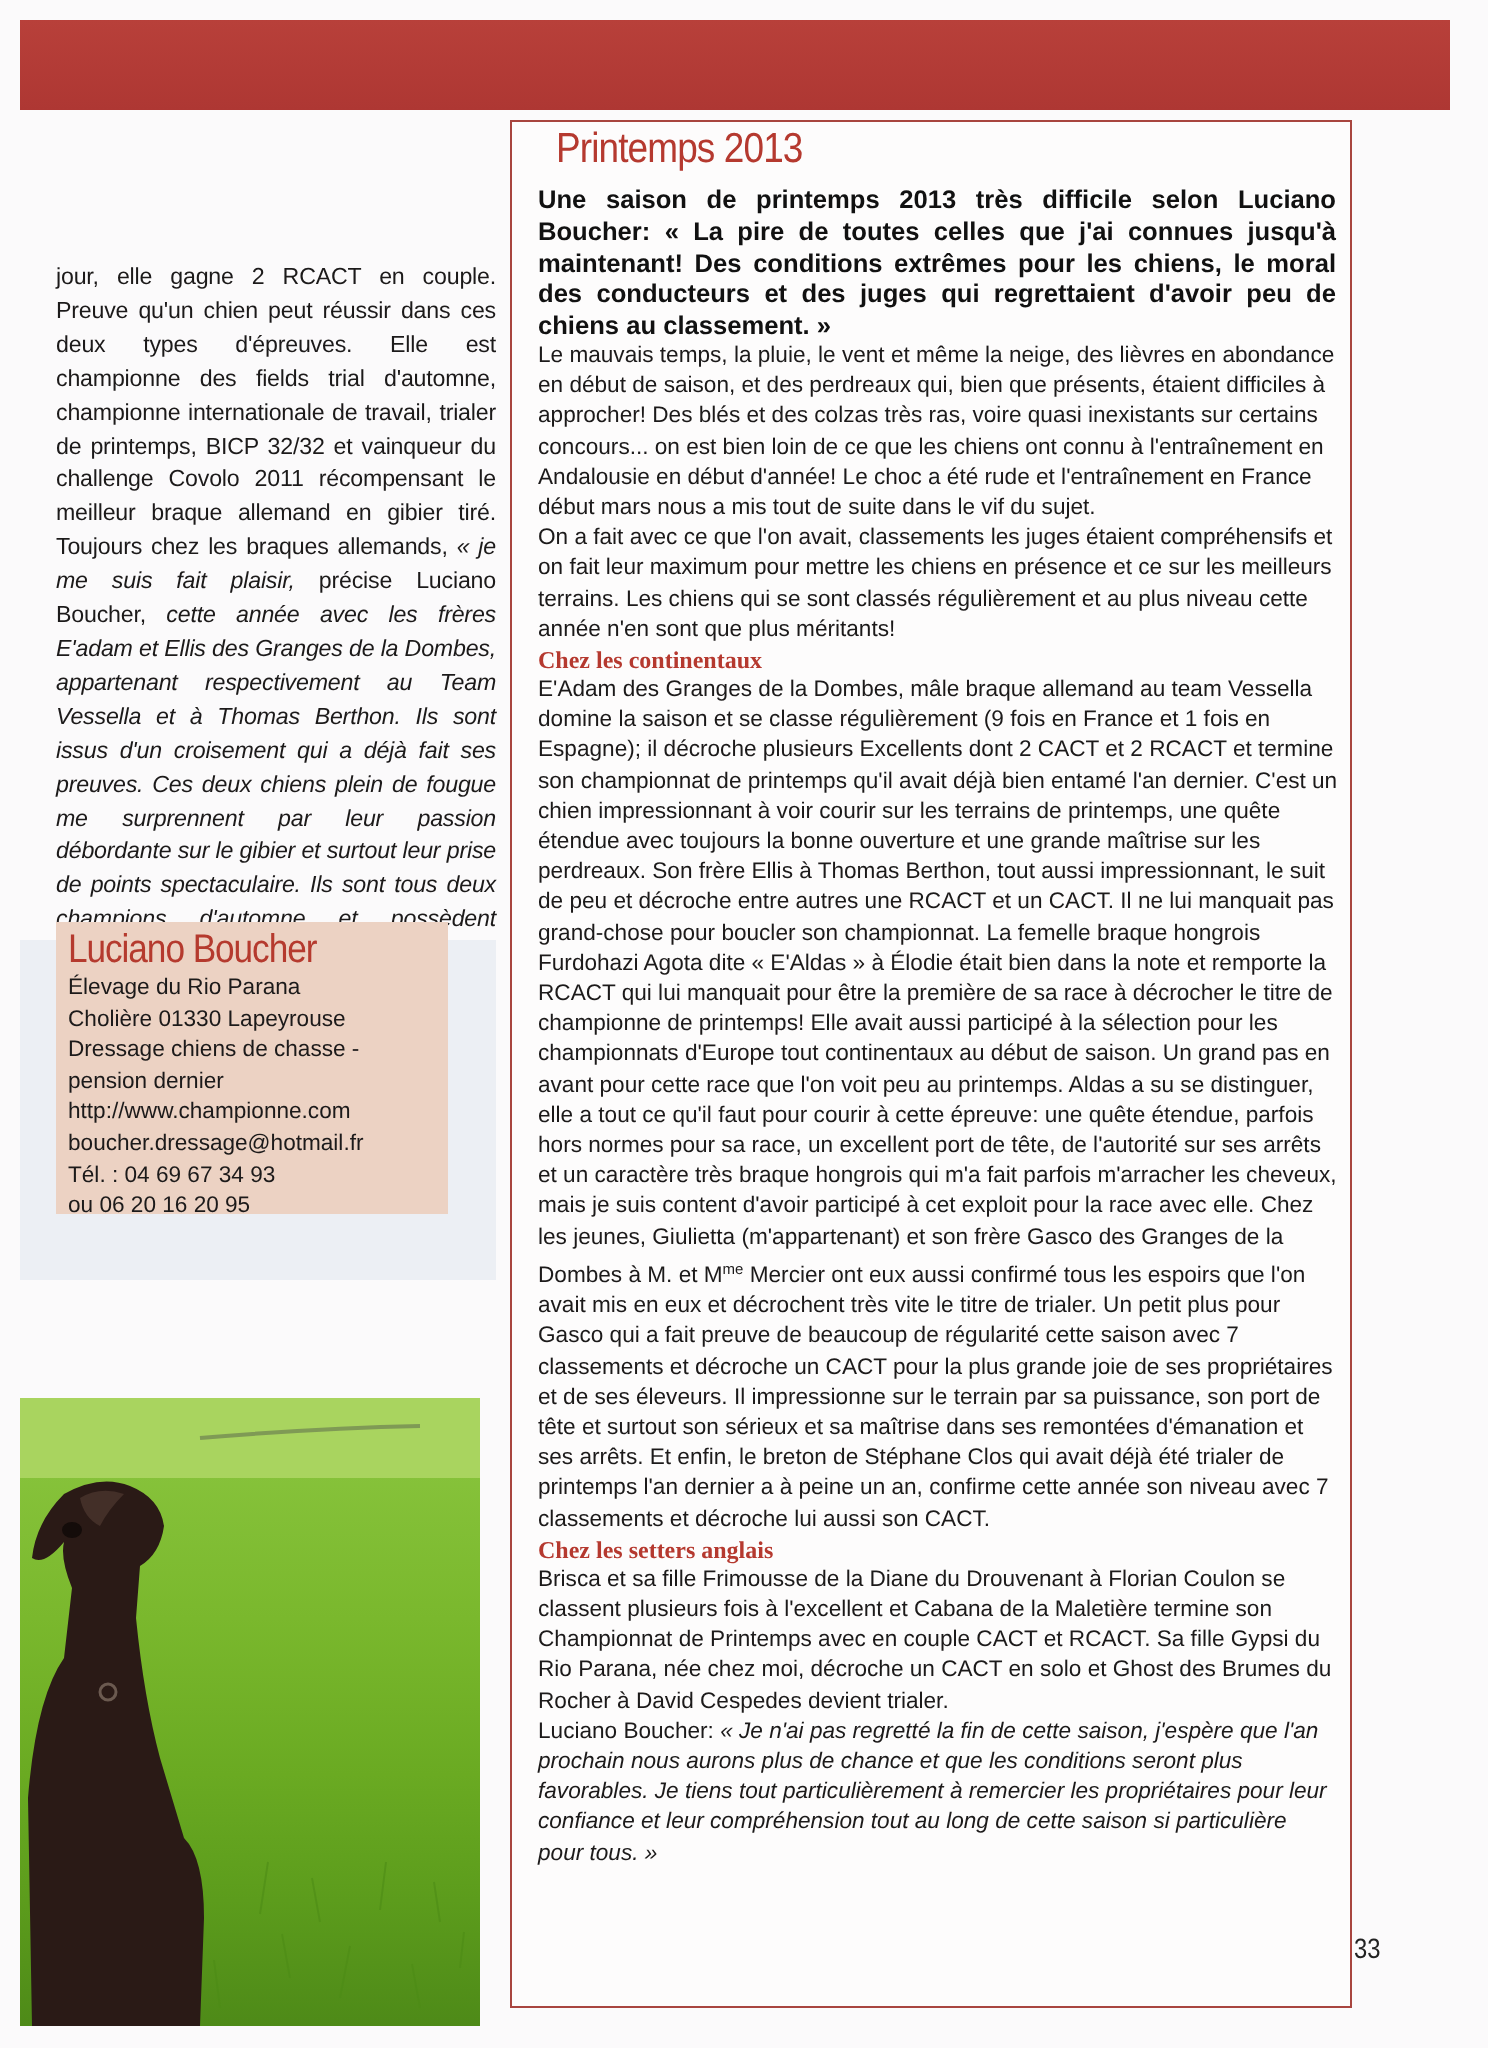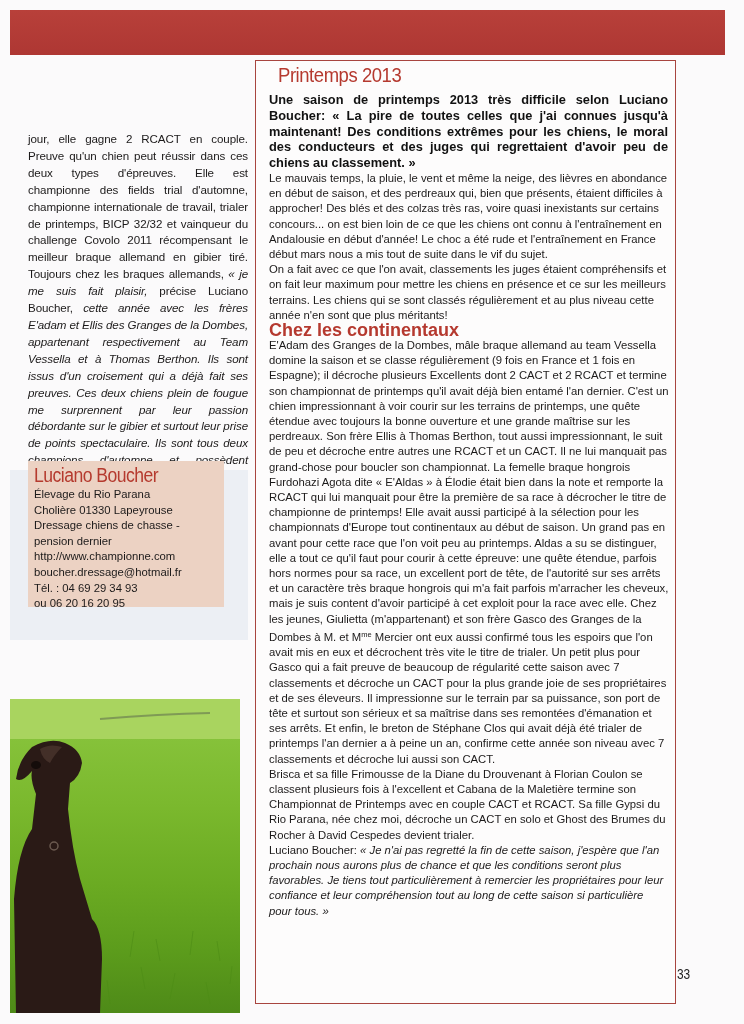--- a/index.html
+++ b/index.html
@@ -91,23 +91,24 @@
     }
     .body-text {
       position: absolute; left: 269px; top: 171px;
       width: 400px;
       font-size: 11.3px; line-height: 15.2px;
       color: #1c1a1a;
     }
     .body-text p { margin: 0; }
     .body-text h3 {
       margin: 0;
-      font-size: 18px; line-height: 15px;
+      font-size: 12px; line-height: 15px;
       color: #b5392f;
       font-weight: bold;
+      font-family: Liberation Serif, serif;
     }
     .body-text .it { font-style: italic; }
     .sup { font-size: 7.5px; vertical-align: 4px; }
 
     .page-number {
       position: absolute; left: 677px; top: 966px;
       font-family: "Liberation Sans Narrow", "Liberation Sans", sans-serif;
       font-size: 14px;
       color: #222;
       transform: scaleX(0.85);
@@ -125,21 +126,21 @@
 
 <div class="contact-panel"></div>
 <div class="contact-box">
   <div class="contact-name">Luciano Boucher</div>
   <div class="contact-line">Élevage du Rio Parana</div>
   <div class="contact-line">Cholière 01330 Lapeyrouse</div>
   <div class="contact-line">Dressage chiens de chasse -</div>
   <div class="contact-line">pension dernier</div>
   <div class="contact-line">http://www.championne.com</div>
   <div class="contact-line">boucher.dressage@hotmail.fr</div>
-  <div class="contact-line">Tél. : 04 69 29 34 93</div>
+  <div class="contact-line">Tél. : 04 69 67 34 93</div>
   <div class="contact-line">ou 06 20 16 20 95</div>
 </div>
 
 <div class="photo">
   <svg width="230" height="314" viewBox="0 0 230 314">
     <rect x="0" y="0" width="230" height="40" fill="#a9d45f"></rect>
     <path d="M90 20 Q150 15 200 14" stroke="#7f9a55" stroke-width="2" fill="none"></path>
     <g stroke="#4d8c16" stroke-width="1" opacity="0.6">
       <path d="M10 250 l4 -20 M30 260 l-3 -22 M60 255 l5 -25 M90 265 l-2 -24 M120 258 l4 -26 M150 262 l-4 -22 M180 256 l3 -24 M210 262 l-3 -20 M40 300 l4 -22 M100 305 l-3 -24 M160 300 l5 -26 M200 305 l-4 -22 M75 285 l3 -20 M135 290 l-4 -22 M220 285 l2 -18"></path>
     </g>
@@ -154,17 +155,18 @@
 
 <div class="article-box"></div>
 <div class="article-title">Printemps 2013</div>
 <div class="lead">Une saison de printemps 2013 très difficile selon Luciano Boucher: « La pire de toutes celles que j'ai connues jusqu'à maintenant! Des conditions extrêmes pour les chiens, le moral des conducteurs et des juges qui regrettaient d'avoir peu de chiens au classement. »</div>
 
 <div class="body-text">
   <p>Le mauvais temps, la pluie, le vent et même la neige, des lièvres en abondance en début de saison, et des perdreaux qui, bien que présents, étaient difficiles à approcher! Des blés et des colzas très ras, voire quasi inexistants sur certains concours... on est bien loin de ce que les chiens ont connu à l'entraînement en Andalousie en début d'année! Le choc a été rude et l'entraînement en France début mars nous a mis tout de suite dans le vif du sujet.</p>
   <p>On a fait avec ce que l'on avait, classements les juges étaient compréhensifs et on fait leur maximum pour mettre les chiens en présence et ce sur les meilleurs terrains. Les chiens qui se sont classés régulièrement et au plus niveau cette année n'en sont que plus méritants!</p>
   <h3>Chez les continentaux</h3>
   <p><span>E'Adam des Granges de la Dombes, mâle braque allemand au team Vessella domine la saison et se classe régulièrement (9 fois en France et 1 fois en Espagne); il décroche plusieurs Excellents dont 2 CACT et 2 RCACT et termine son championnat de printemps qu'il avait déjà bien entamé l'an dernier. C'est un chien impressionnant à voir courir sur les terrains de printemps, une quête étendue avec toujours la bonne ouverture et une grande maîtrise sur les perdreaux. Son frère Ellis à Thomas Berthon, tout aussi impressionnant, le suit de peu et décroche entre autres une RCACT et un CACT. Il ne lui manquait pas grand-chose pour boucler son championnat. La femelle braque hongrois Furdohazi Agota dite « E'Aldas » à Élodie était bien dans la note et remporte la RCACT qui lui manquait pour être la première de sa race à décrocher le titre de championne de printemps! Elle avait aussi participé à la sélection pour les championnats d'Europe tout continentaux au début de saison. Un grand pas en avant pour cette race que l'on voit peu au printemps. Aldas a su se distinguer, elle a tout ce qu'il faut pour courir à cette épreuve: une quête étendue, parfois hors normes pour sa race, un excellent port de tête, de l'autorité sur ses arrêts et un caractère très braque hongrois qui m'a fait parfois m'arracher les cheveux, mais je suis content d'avoir participé à cet exploit pour la race avec elle. Chez les jeunes, Giulietta (m'appartenant) et son frère Gasco des Granges de la Dombes à M. et M</span><span class="sup">me</span><span> Mercier ont eux aussi confirmé tous les espoirs que l'on avait mis en eux et décrochent très vite le titre de trialer. Un petit plus pour Gasco qui a fait preuve de beaucoup de régularité cette saison avec 7 classements et décroche un CACT pour la plus grande joie de ses propriétaires et de ses éleveurs. Il impressionne sur le terrain par sa puissance, son port de tête et surtout son sérieux et sa maîtrise dans ses remontées d'émanation et ses arrêts. Et enfin, le breton de Stéphane Clos qui avait déjà été trialer de printemps l'an dernier a à peine un an, confirme cette année son niveau avec 7 classements et décroche lui aussi son CACT.</span></p>
+  <h3>Chez les setters anglais</h3>
   <p>Brisca et sa fille Frimousse de la Diane du Drouvenant à Florian Coulon se classent plusieurs fois à l'excellent et Cabana de la Maletière termine son Championnat de Printemps avec en couple CACT et RCACT. Sa fille Gypsi du Rio Parana, née chez moi, décroche un CACT en solo et Ghost des Brumes du Rocher à David Cespedes devient trialer.</p>
   <p><span>Luciano Boucher: </span><span class="it">« Je n'ai pas regretté la fin de cette saison, j'espère que l'an prochain nous aurons plus de chance et que les conditions seront plus favorables. Je tiens tout particulièrement à remercier les propriétaires pour leur confiance et leur compréhension tout au long de cette saison si particulière pour tous. »</span></p>
 </div>
 
 <div class="page-number">33</div>
 
 </body></html>

